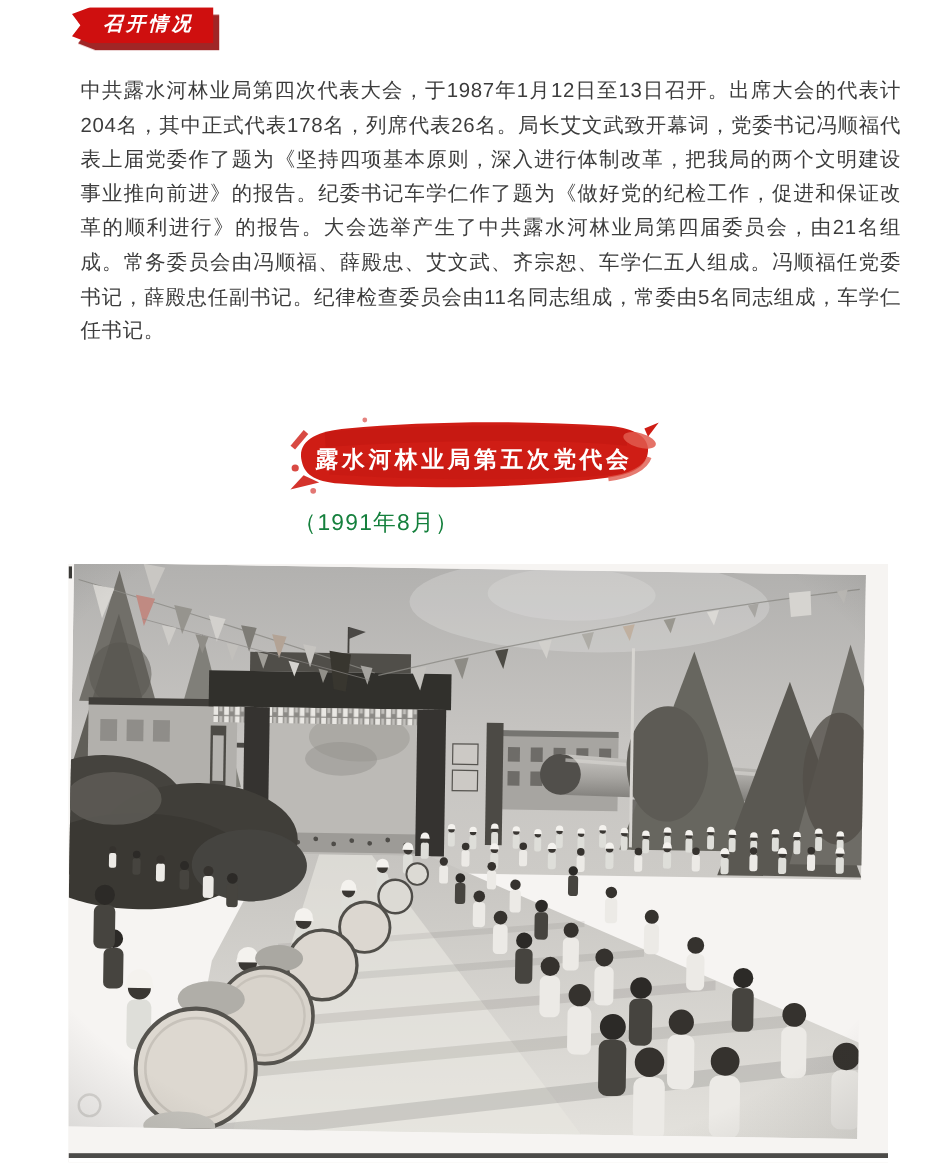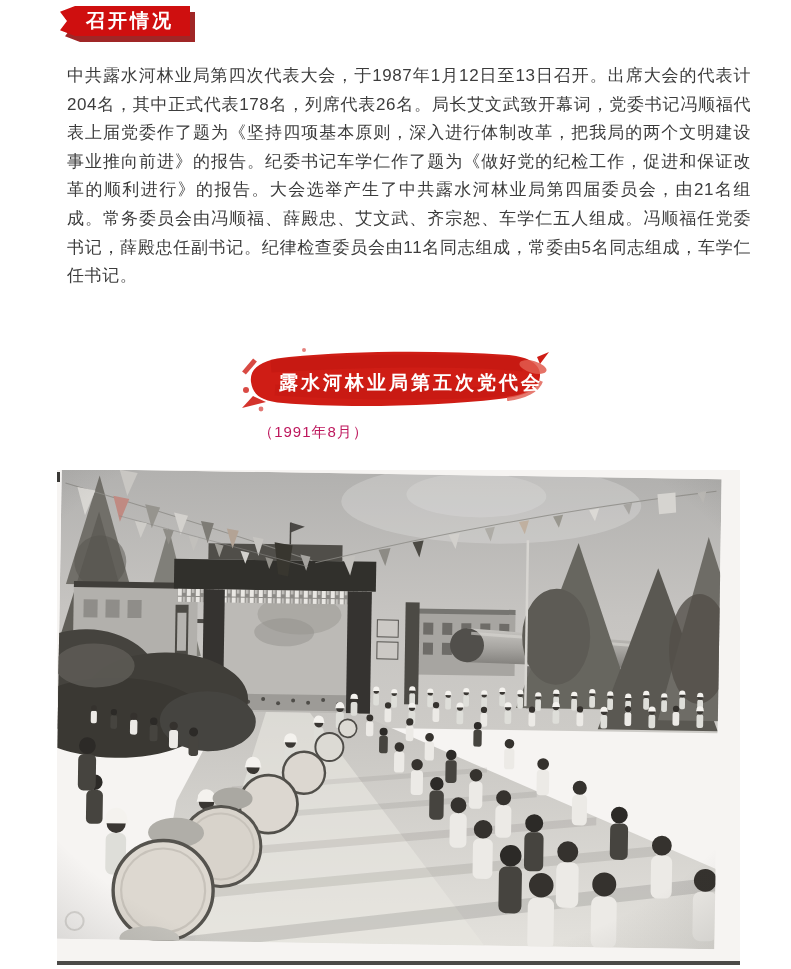--- a/index.html
+++ b/index.html
@@ -1,37 +1,37 @@
 <!DOCTYPE html>
 <html><head>
 <meta charset="utf-8">
 <style>
   html,body{margin:0;padding:0;background:#ffffff;}
   .page{position:relative;width:791px;height:969px;background:#ffffff;overflow:hidden;
         font-family:"Liberation Sans","DejaVu Sans",sans-serif;}
 
   
   .badge{position:absolute;left:58px;top:6px;filter:drop-shadow(5px 6px 0 rgba(150,14,14,.9));}
-  .badge-inner{background:#cf0f0f;color:#fff;font-weight:bold;font-size:19px;letter-spacing:3px;
+  .badge-inner{background:#cf0f0f;color:#fff;font-weight:bold;font-size:16px;letter-spacing:3px;
         line-height:30px;height:30px;padding:0 16px 0 28px;
-        clip-path:polygon(17px 0%,100% 0%,100% 100%,17px 100%,2px 81%,9px 50%,2px 19%);}
+        clip-path:polygon(17px 0%,100% 0%,100% 100%,17px 100%,2px 81%,9px 50%,2px 19%);font-style:italic;}
 
   
   .paragraph{position:absolute;left:55px;top:50px;width:684px;margin:12px;
         font-size:17px;line-height:28.6px;color:#3c3c3c;letter-spacing:.6px;
         text-align:justify;}
 
   
   .banner{position:absolute;left:241px;top:346px;width:308px;height:68px;}
   .banner svg{position:absolute;left:0;top:0;}
-  .banner-title{position:absolute;left:16px;top:24px;width:100%;text-align:center;
+  .banner-title{position:absolute;left:0;top:24px;width:100%;text-align:center;
         color:#ffffff;font-weight:bold;font-size:19px;letter-spacing:3px;}
 
   .date-line{position:absolute;left:0;top:423px;width:627px;text-align:center;
-        font-size:15px;color:#be185d;letter-spacing:1px;}
+        font-size:19px;color:#15803d;letter-spacing:1px;}
 
   
   .photo-frame{position:absolute;left:57px;top:470px;width:683px;height:499px;
         background:#f6f4f2;overflow:hidden;}
   .photo-frame svg{display:block;}
 </style>
 </head>
 <body>
 
 <div class="page">

